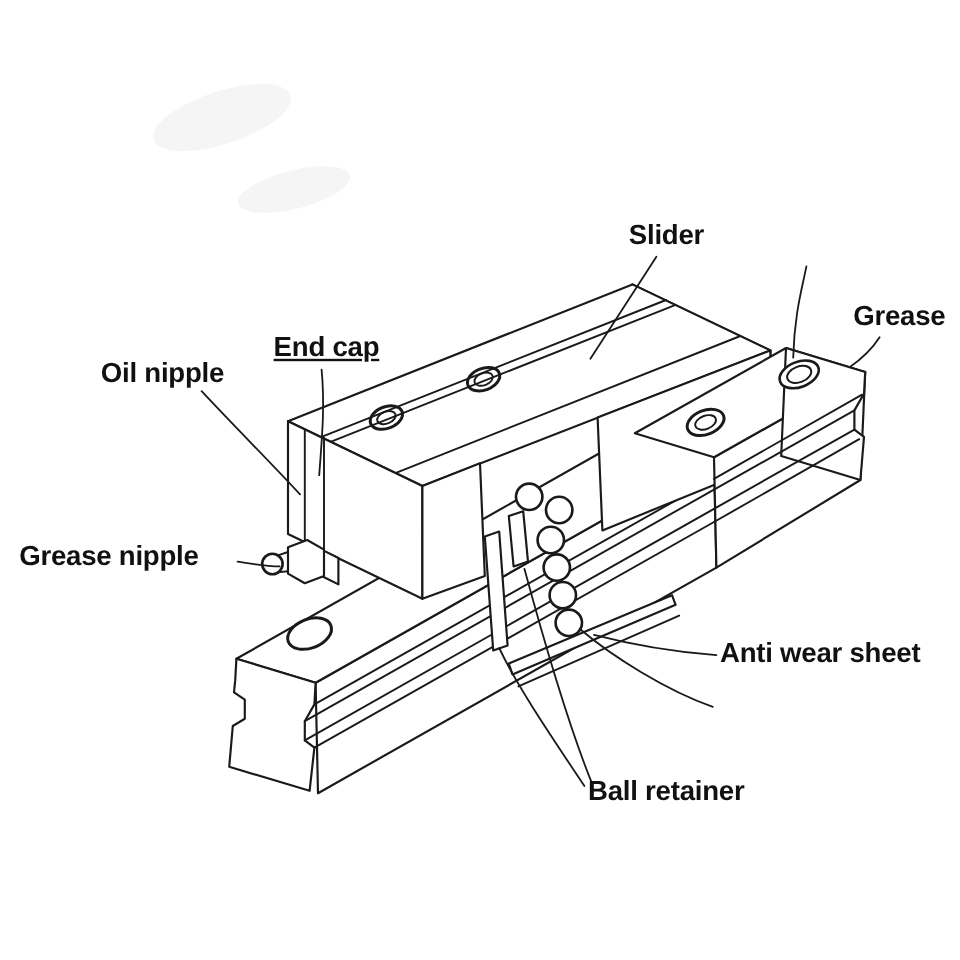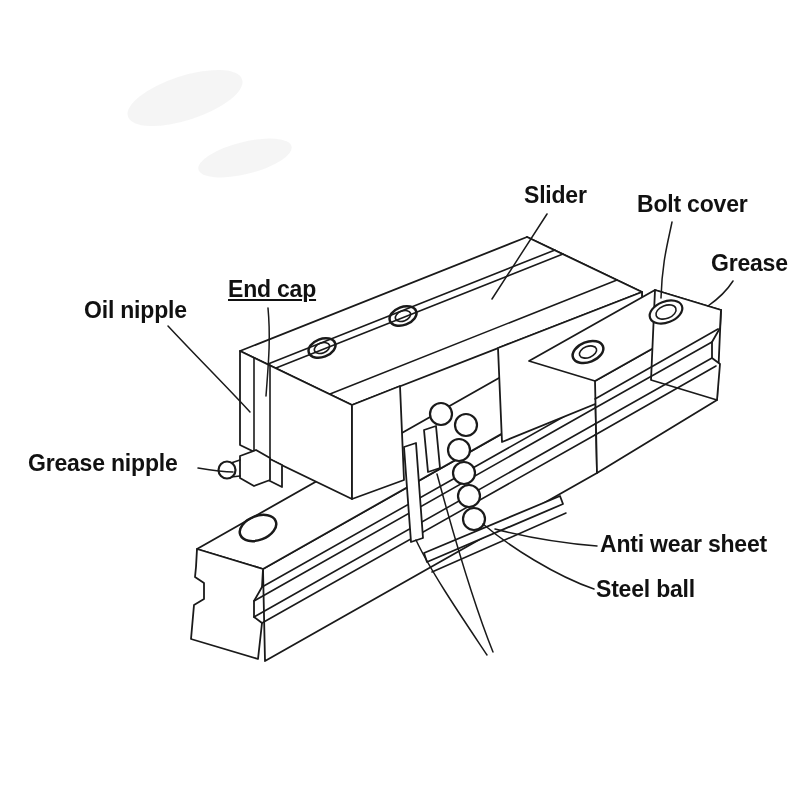--- a/index.html
+++ b/index.html
@@ -102,21 +102,20 @@
       <path class="leader" d="M168,326 C196,356 226,386 250,412"></path>
       <path class="leader" d="M198,468 C210,470 222,472 233,472"></path>
       <path class="leader" d="M597,546 C560,543 522,536 495,529"></path>
       <path class="leader" d="M594,589 C556,576 510,547 483,524"></path>
       <path class="leader" d="M487,655 C461,616 431,572 416,540"></path>
       <path class="leader" d="M493,652 C472,600 450,522 437,474"></path>
     </g>
   </svg>
 
   <div class="label" style="left:524px;top:182px;">Slider</div>
-  <div class="label" style="left:637px;top:191px;">Bolt cover</div>
   <div class="label" style="left:711px;top:250px;">Grease</div>
   <div class="label" style="left:228px;top:276px;text-decoration:underline;">End cap</div>
   <div class="label" style="left:84px;top:297px;">Oil nipple</div>
-  <div class="label" style="left:28px;top:450px;">Grease nipple</div>
+  <div class="label" style="left:16px;top:450px;">Grease nipple</div>
   <div class="label" style="left:600px;top:531px;text-align:right;">Anti wear sheet</div>
-  <div class="label" style="left:596px;top:576px;">Steel ball</div>
+  <div class="label" style="left:490px;top:646px;">Ball retainer</div>
 
 </div>
 
 </body></html>

